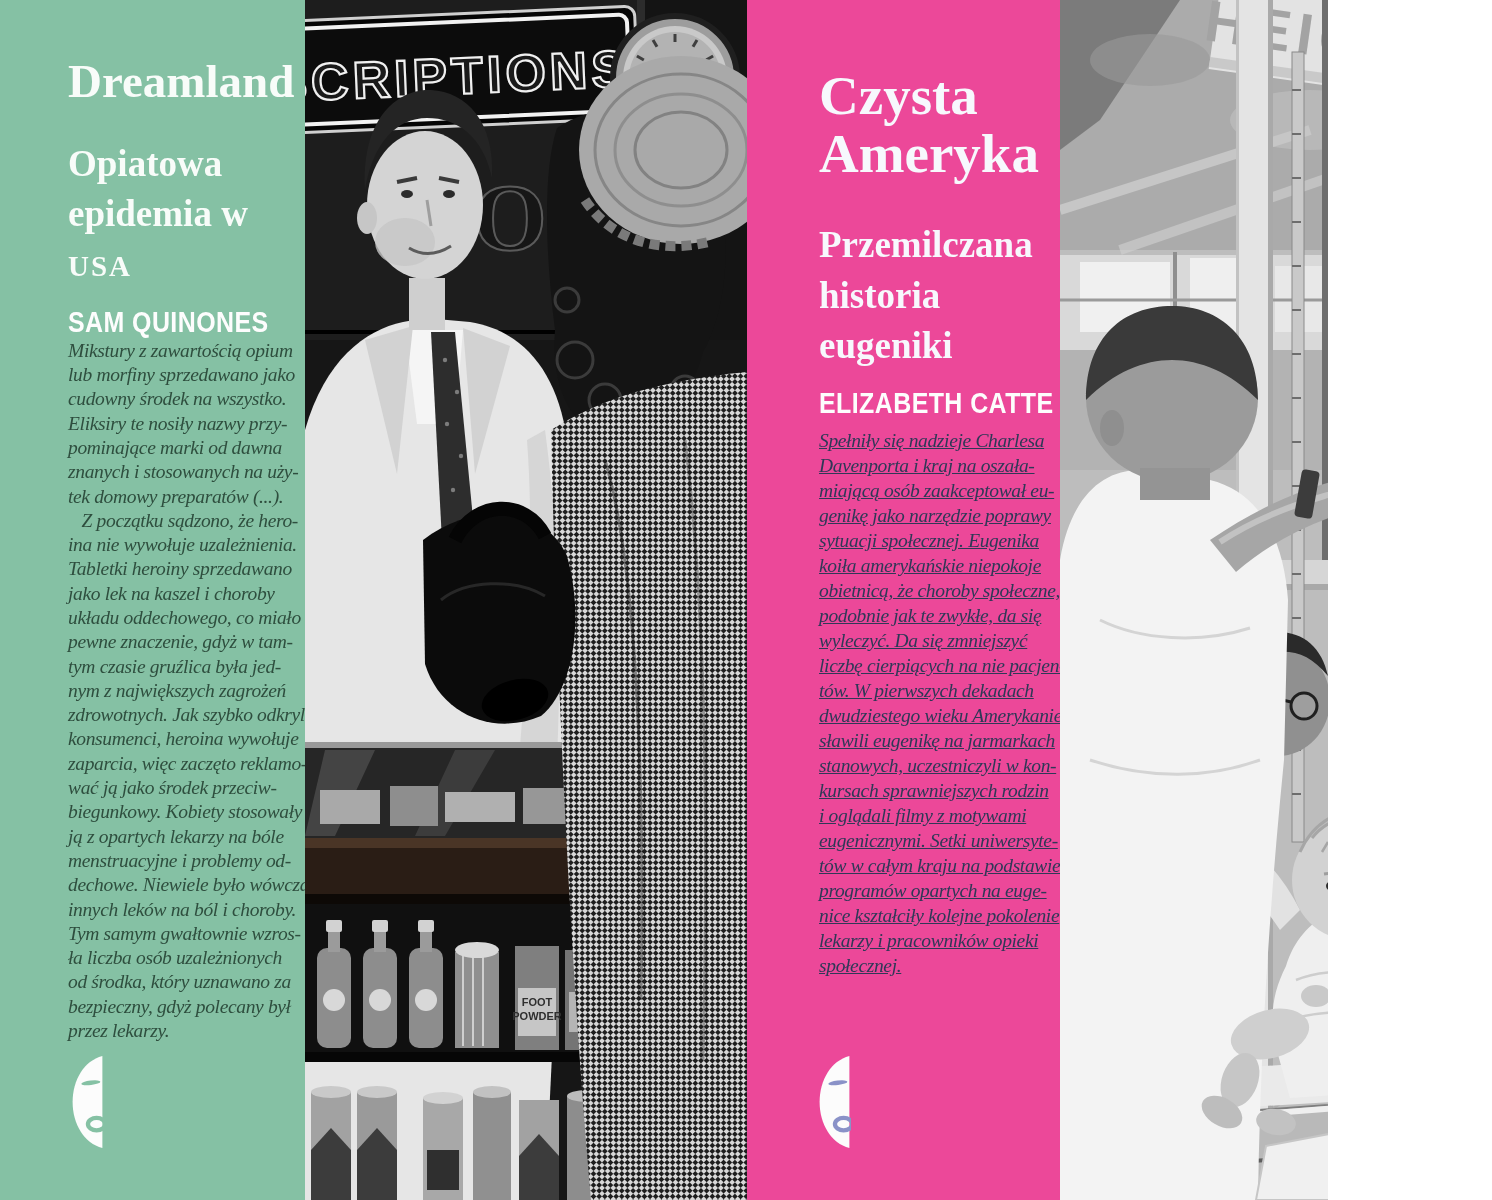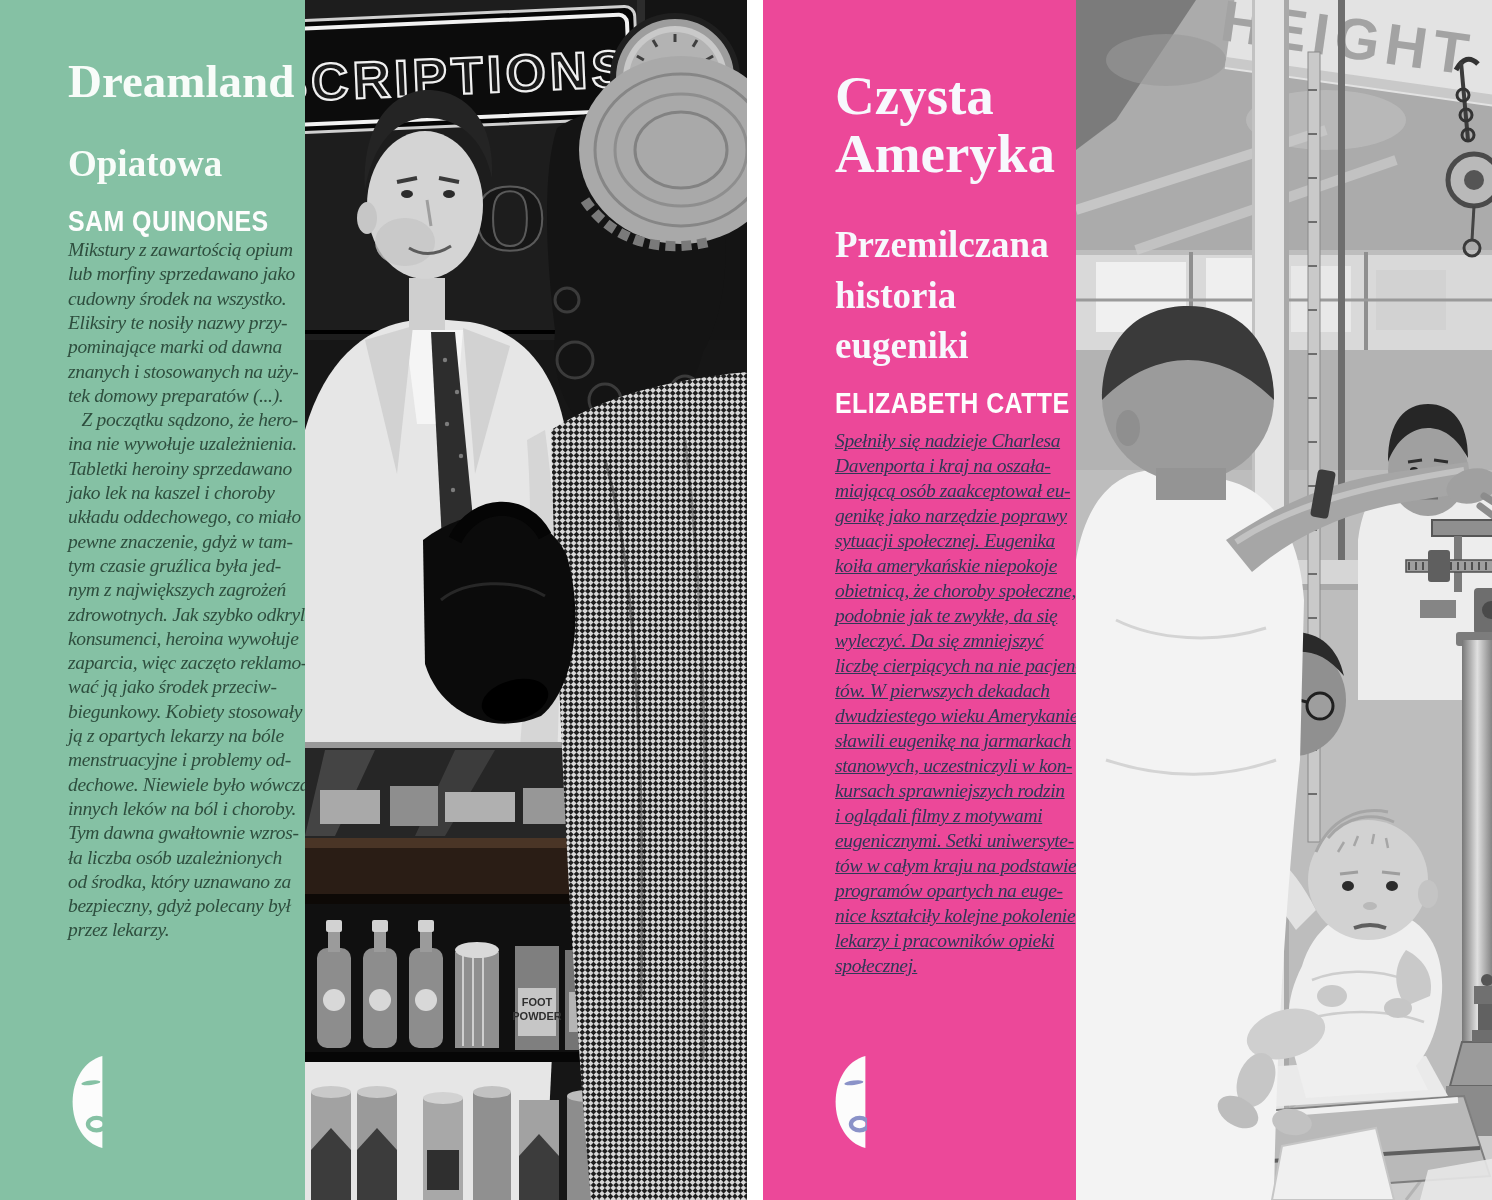--- a/index.html
+++ b/index.html
@@ -1,16 +1,16 @@
 <!DOCTYPE html>
 <html><head>
 <meta charset="utf-8">
 <style>
   html,body{margin:0;padding:0;background:#fff;}
-  .page{width:1492px;height:1200px;display:flex;overflow:hidden;font-family:"Liberation Serif",serif;gap:16px;}
+  .page{width:1328px;height:1200px;display:flex;overflow:hidden;font-family:"Liberation Serif",serif;}
   .cover{display:flex;height:1200px;flex:none;}
   .panel{position:relative;box-sizing:border-box;flex:none;overflow:hidden;}
   .panel-left{width:305px;background:#85c1a4;padding:26px 0 0 68px;}
   .panel-right{width:313px;background:#8a92c8;padding:30px 0 0 72px;}
   .photo{flex:none;position:relative;background:#111;}
   .photo-left{width:442px;}
   .photo-right{width:432px;background:#bdbdbd;}
   .photo svg{display:block;width:100%;height:1200px;}
   .title-main{font-weight:700;font-size:47px;line-height:1.06;color:#f8fcf9;}
   .panel-right .title-main{font-size:55px;color:#f7f8fd;}
@@ -27,20 +27,21 @@
 </head>
 <body>
 
 <div class="page">
 
   <section class="cover">
     <aside class="panel panel-left" style="background-color: rgb(133, 193, 164);">
       <h1 class="title-main" style="color: rgb(248, 252, 249);">Dreamland</h1>
       <div class="subtitle">
         <div>Opiatowa</div>
+        <div><span>epidemia w</span> <span class="acronym">USA</span></div>
       </div>
       <div class="author">SAM QUINONES</div>
       <div class="blurb" style="color: rgb(46, 78, 62);">
           <div class="line">Mikstury z zawartością opium</div>
           <div class="line">lub morfiny sprzedawano jako</div>
           <div class="line">cudowny środek na wszystko.</div>
           <div class="line">Eliksiry te nosiły nazwy przy-</div>
           <div class="line">pominające marki od dawna</div>
           <div class="line">znanych i stosowanych na uży-</div>
           <div class="line">tek domowy preparatów (...).</div>
@@ -54,21 +55,21 @@
           <div class="line">nym z największych zagrożeń</div>
           <div class="line">zdrowotnych. Jak szybko odkryli</div>
           <div class="line">konsumenci, heroina wywołuje</div>
           <div class="line">zaparcia, więc zaczęto reklamo-</div>
           <div class="line">wać ją jako środek przeciw-</div>
           <div class="line">biegunkowy. Kobiety stosowały</div>
           <div class="line">ją z opartych lekarzy na bóle</div>
           <div class="line">menstruacyjne i problemy od-</div>
           <div class="line">dechowe. Niewiele było wówczas</div>
           <div class="line">innych leków na ból i choroby.</div>
-          <div class="line">Tym dawna gwałtownie wzros-</div>
+          <div class="line">Tym samym gwałtownie wzros-</div>
           <div class="line">ła liczba osób uzależnionych</div>
           <div class="line">od środka, który uznawano za</div>
           <div class="line">bezpieczny, gdyż polecany był</div>
           <div class="line">przez lekarzy.</div>
         </div>
       <svg class="logo" viewBox="0 0 34 100">
         <path d="M33,2 C14,7 2,27 2,50 C2,73 14,93 33,98 Z" fill="#fcfcfc"></path>
         <ellipse cx="21" cy="30" rx="10" ry="2.3" fill="#85c1a4" transform="rotate(-7 21 30)"></ellipse>
         <ellipse cx="27" cy="73" rx="9" ry="6.5" fill="none" stroke="#85c1a4" stroke-width="4.5"></ellipse>
       </svg>

